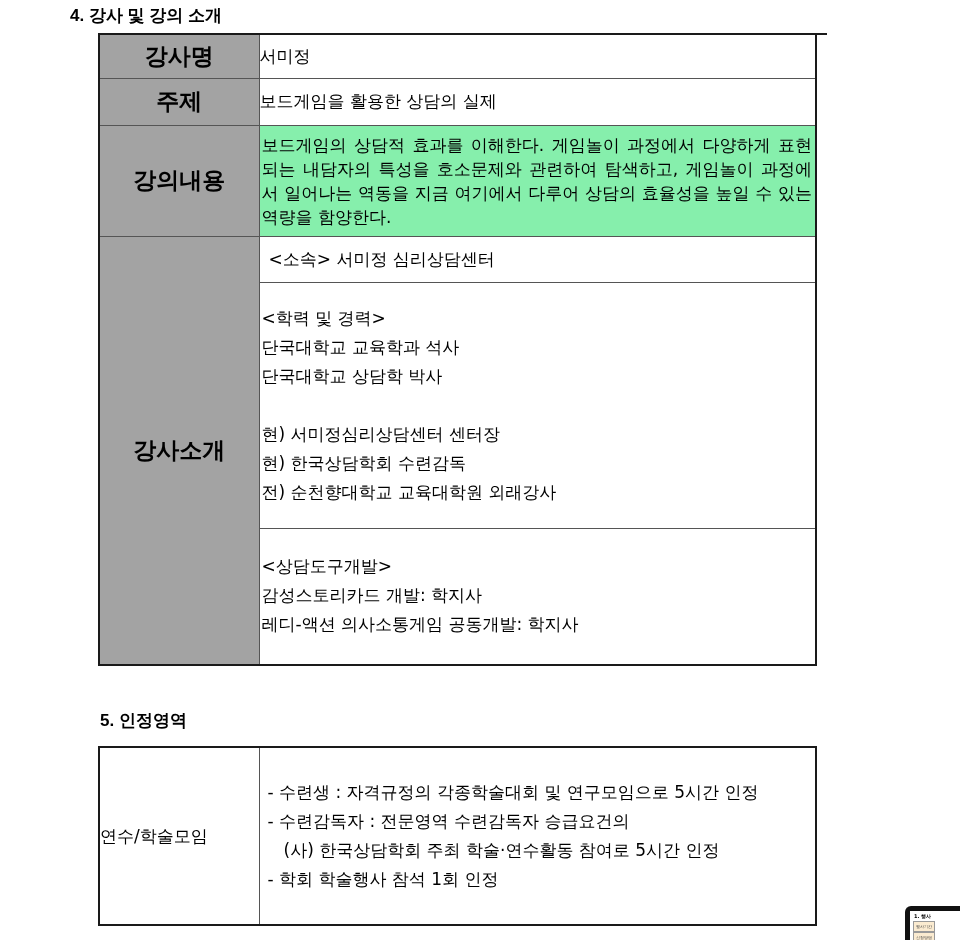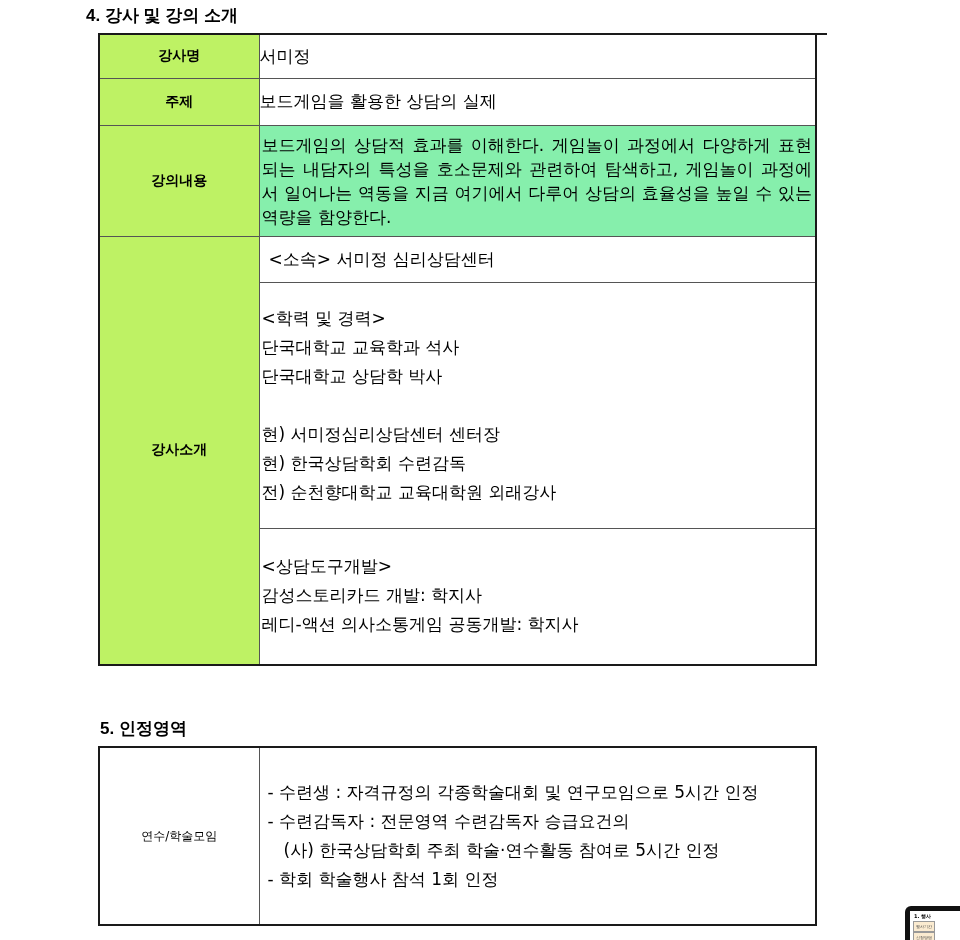--- a/index.html
+++ b/index.html
@@ -15,22 +15,22 @@
       font-family: "DejaVu Sans", sans-serif;
       color: #000;
     }
     .section-title {
       position: absolute;
       font-family: "Liberation Sans", "DejaVu Sans", sans-serif;
       font-weight: bold;
       font-size: 17px;
       letter-spacing: 0px;
     }
-    #title4 { left: 86px; top: 4px; }
-    #title5 { left: 100px; top: 709px; margin-top: 8px; }
+    #title4 { left: 70px; top: 4px; }
+    #title5 { left: 100px; top: 709px; }
 
     
     #tbl4 {
       position: absolute;
       left: 98px;
       top: 33px;
       width: 719px;
       height: 633px;
       border-collapse: collapse;
       table-layout: fixed;
@@ -48,24 +48,24 @@
       padding: 0;
       vertical-align: middle;
     }
     #tbl4 {
       border-left: 2px solid #1a1a1a;
       border-right: 2px solid #1a1a1a;
       border-bottom: 2px solid #1a1a1a;
       border-top: 2px solid #1a1a1a;
     }
     .label-cell {
-      background: #bef264;
+      background: #a3a3a3;
       text-align: center;
       font-weight: bold;
-      font-size: 14px;
+      font-size: 23px;
       width: 160px;
     }
     .value-center {
       text-align: left;
       font-size: 17px;
     }
     .content-cell {
       background: #86efac;
       font-size: 17px;
       line-height: 24px;
@@ -99,22 +99,21 @@
       padding: 0;
     }
     #tbl5 th {
       background: #fbebd0;
       font-weight: bold;
       font-size: 17px;
       height: 42px;
       border-bottom: 2px solid #1a1a1a;
     }
     .item-cell {
-      text-align: center;
-      font-size: 12px;
+      font-size: 17px;
       vertical-align: middle;
     }
     .detail-cell {
       font-size: 17px;
       line-height: 29px;
       vertical-align: middle;
       padding-left: 8px !important;
     }
     .detail-line { white-space: nowrap; }
     .indent { padding-left: 16px; }

